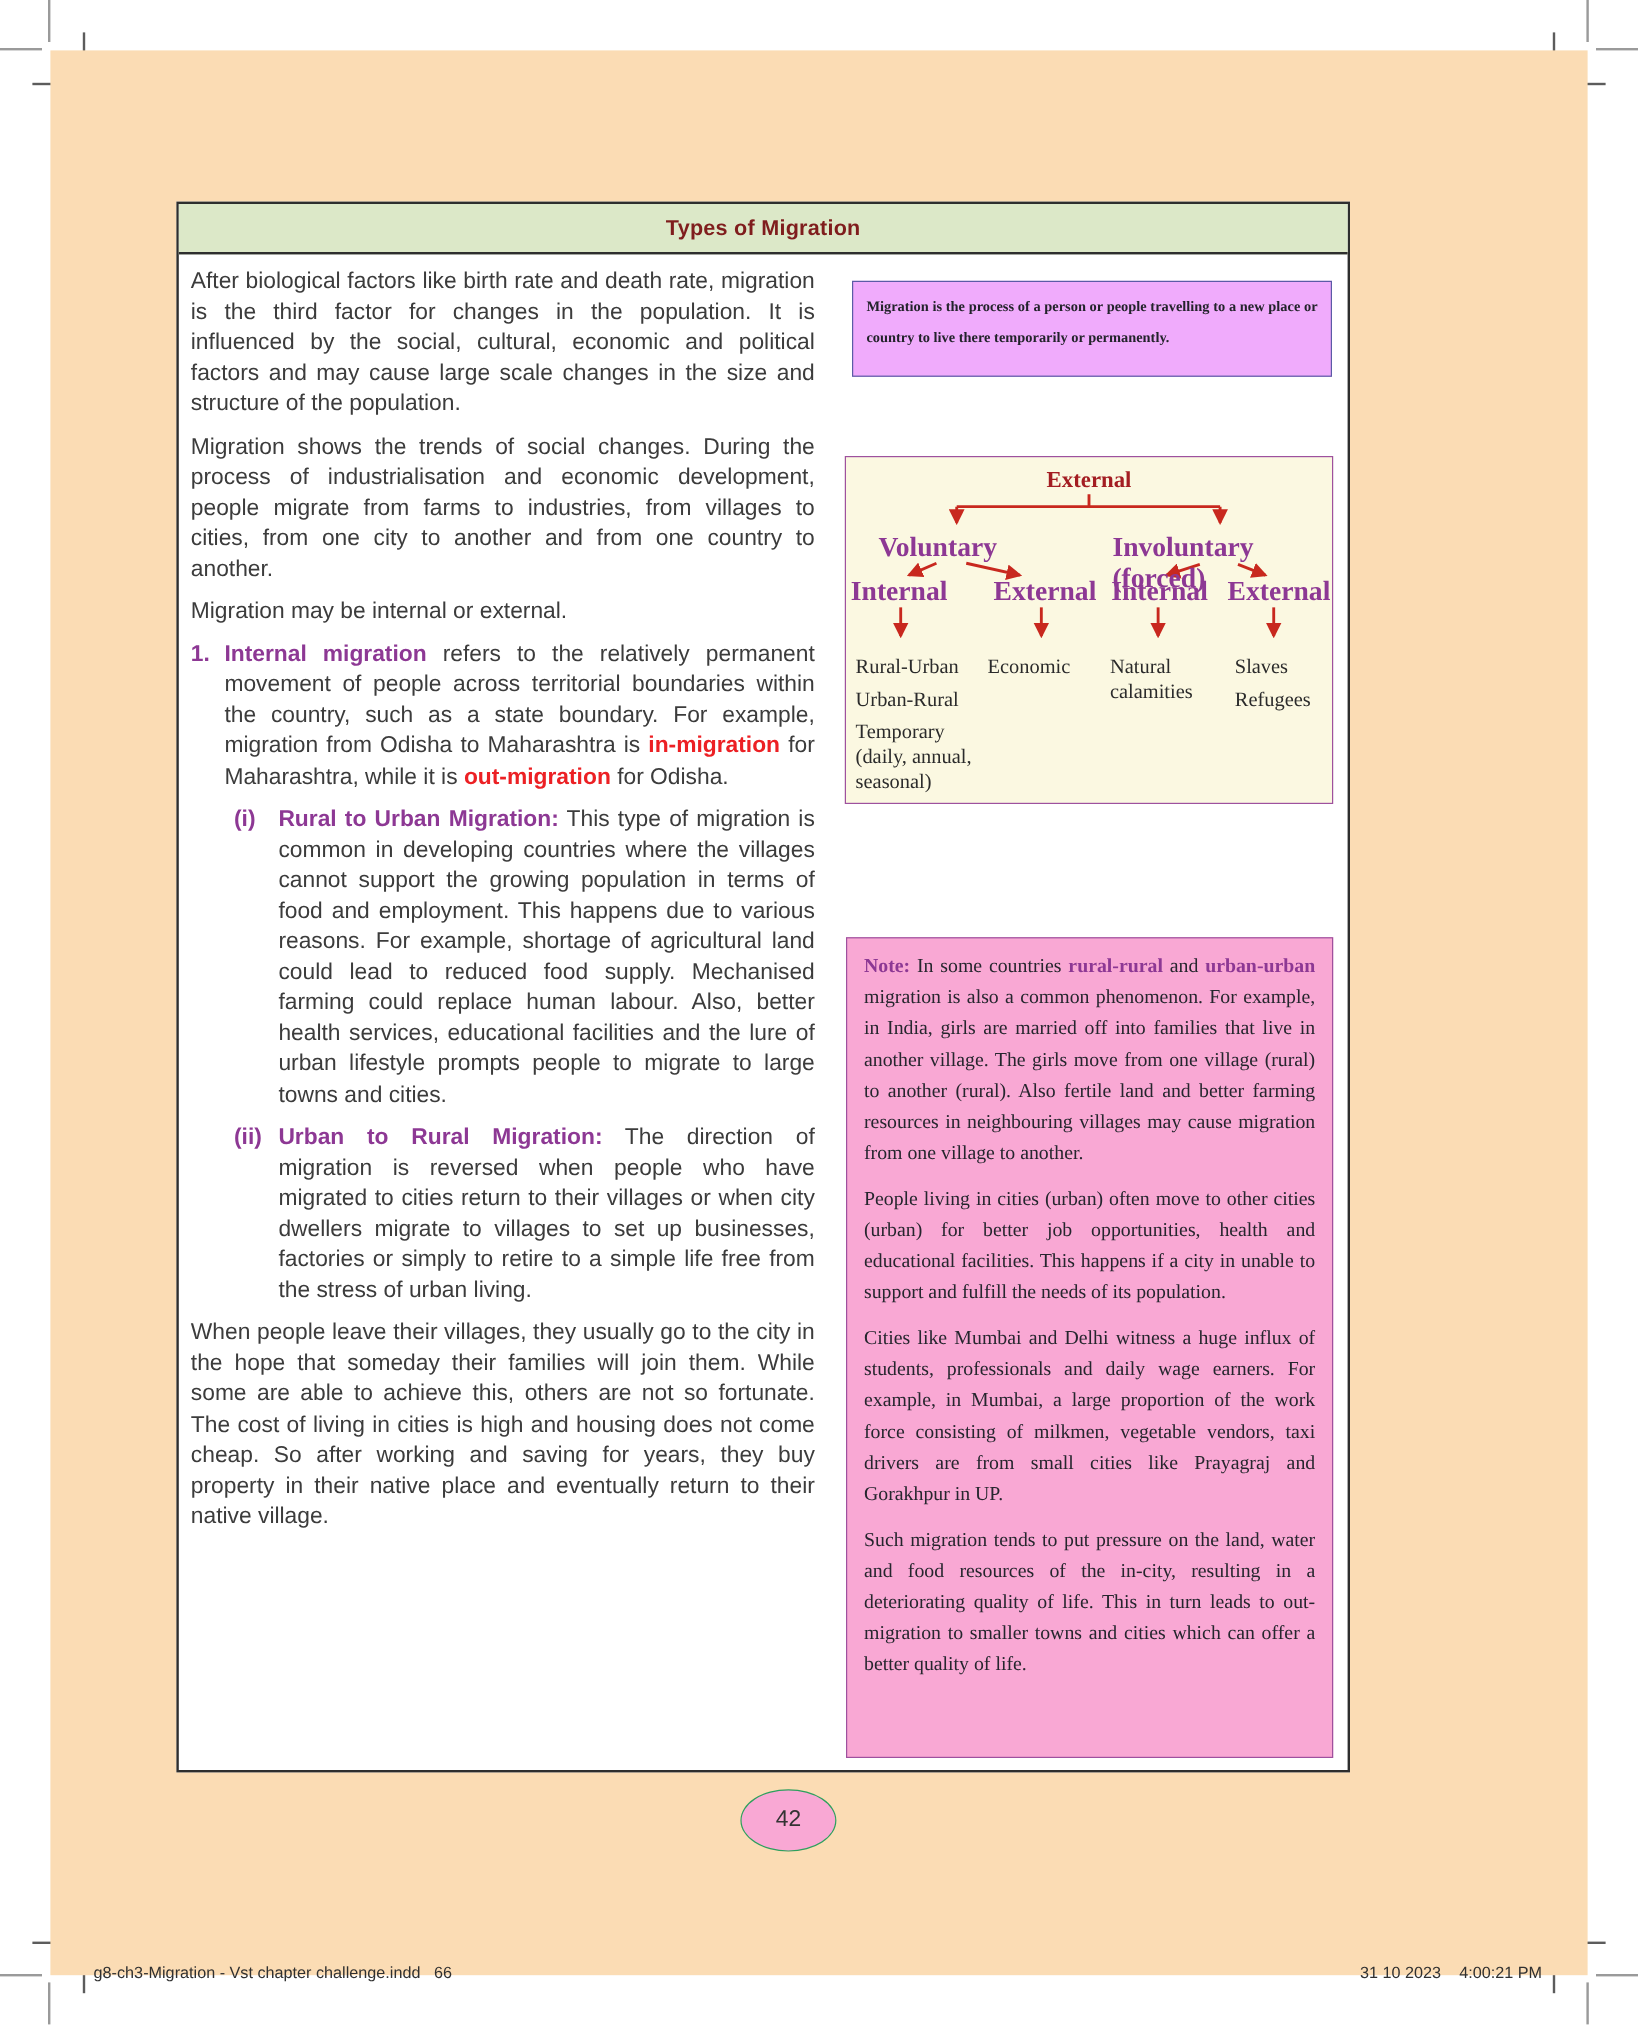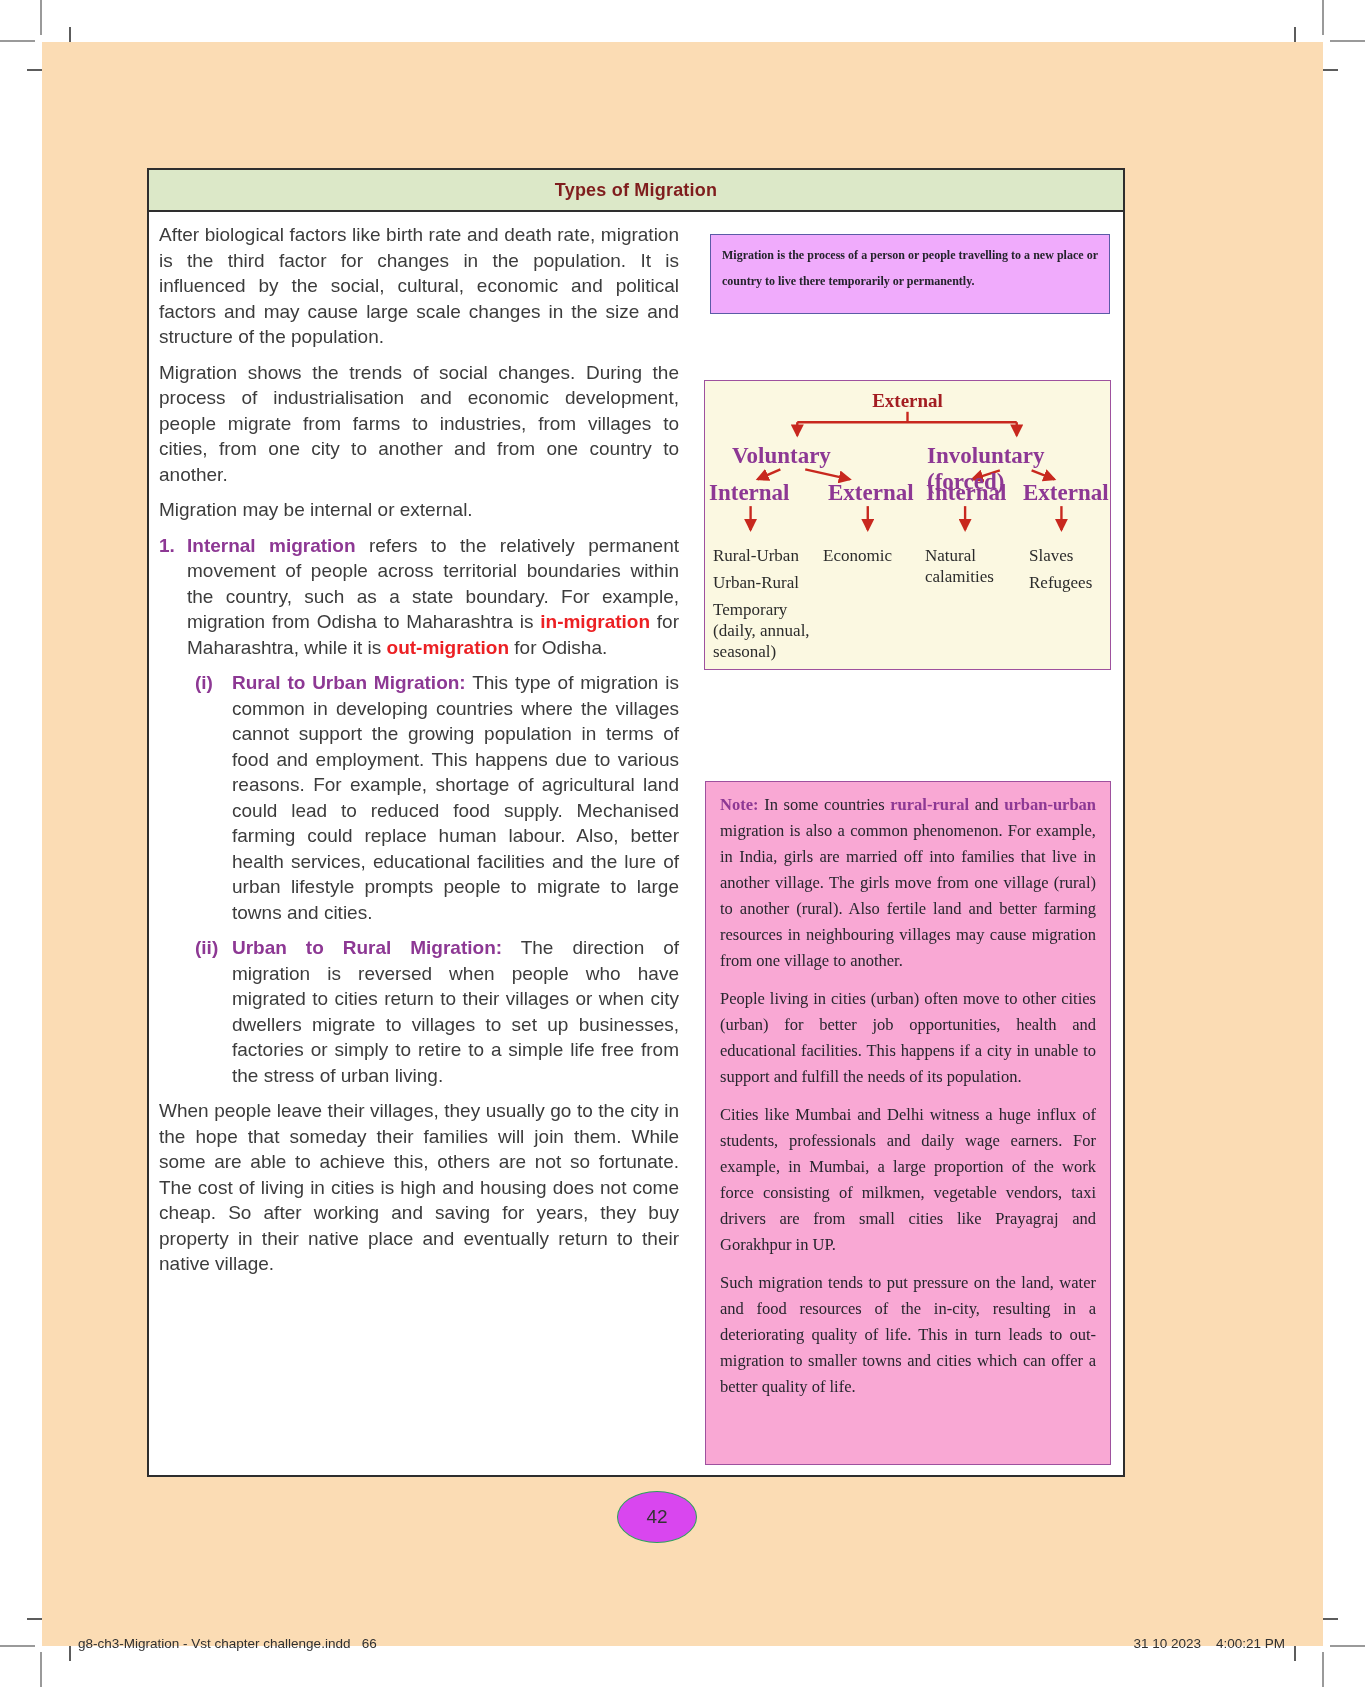--- a/index.html
+++ b/index.html
@@ -52,21 +52,21 @@
   
   .note-box { position:absolute; left:556px; top:611px; width:406px; min-height:684px;
               background:#f9a8d4; border:1.5px solid #9e519e; padding:10px 14px;
               font-family:"Liberation Serif", serif; font-size:16.5px; line-height:26px;
               color:#26262e; text-align:justify; }
   .note-p { margin-bottom:12px; }
   .purple-serif { color:#8d3894; font-weight:bold; }
 
   
   .page-oval { position:absolute; left:617px; top:1491px; width:80px; height:52px;
-               background:#d946ef; border:1.6px solid #2ea05e; border-radius:50%;
+               background:#f9a8d4; border:1.6px solid #2ea05e; border-radius:50%;
                display:flex; align-items:center; justify-content:center;
                font-size:19px; color:#333333;text-align:center; }
 
   
   .footer-left, .footer-right { position:absolute; top:1636px; font-size:13.5px; color:#303030; white-space:pre; }
   .footer-left { left:78px; }
   .footer-right { right:80px; }
 </style>
 </head>
 <body>

